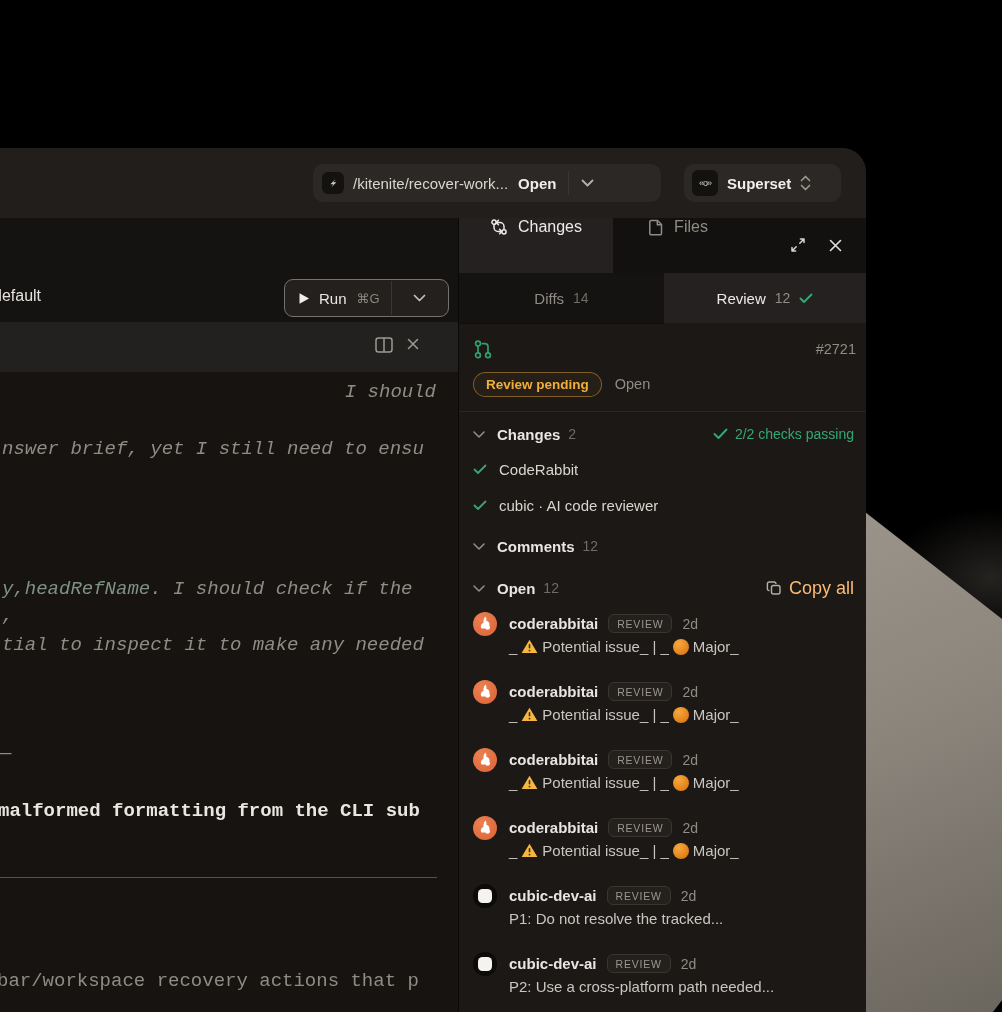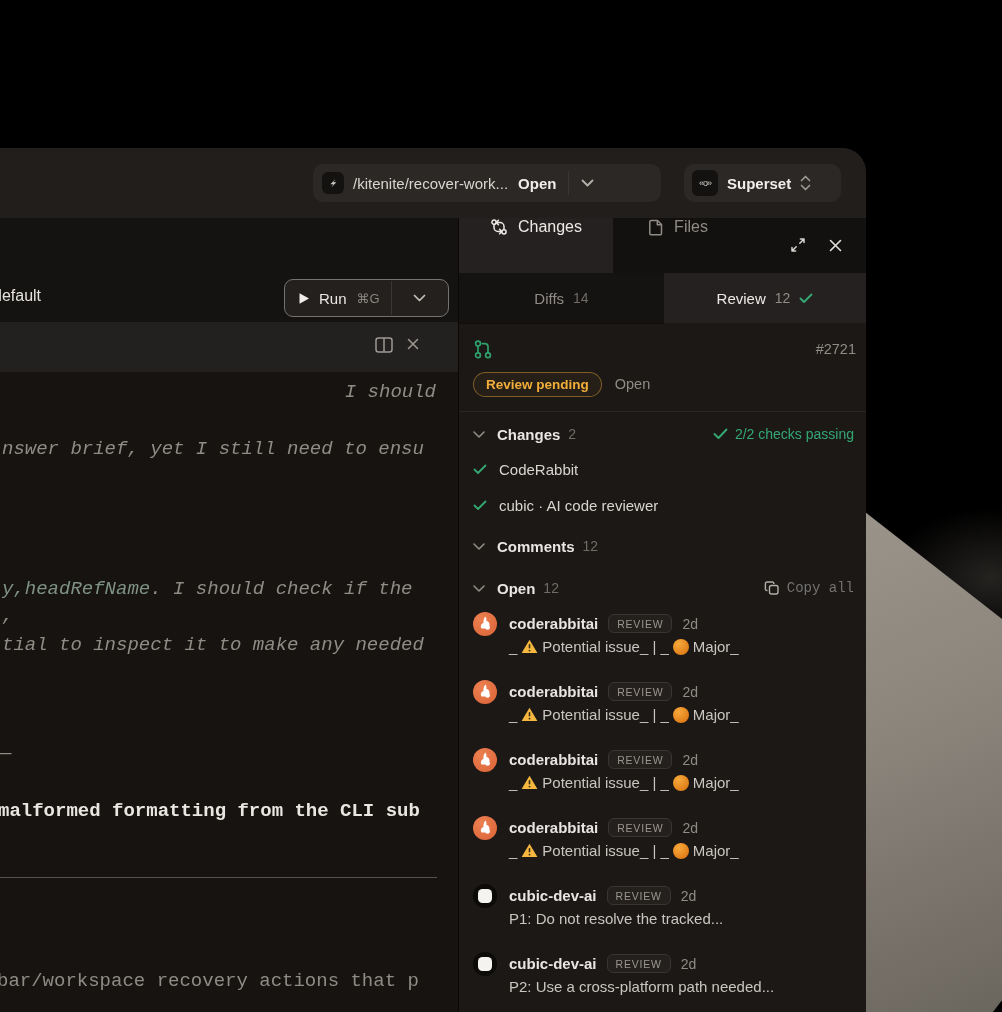--- a/index.html
+++ b/index.html
@@ -81,21 +81,21 @@
     color:#f2ae3a;font-size:13.5px;font-weight:600;border-radius:15px;padding:4px 12px;}
   #pr-state{color:#8f8b85;font-size:14.5px;margin-left:13px;}
   
   #sections{position:absolute;left:0;top:139px;width:100%;height:600px;}
   .sec-row{position:absolute;left:14px;right:12px;height:26px;display:flex;align-items:center;}
   .sec-chev{flex:none;margin-right:12px;display:flex;}
   .sec-title{color:#e8e6e2;font-size:15px;font-weight:600;}
   .sec-count{color:#6f6b66;font-size:14px;margin-left:8px;}
   .sec-right{margin-left:auto;display:flex;align-items:center;gap:7px;}
   .passing{color:#34a873;font-size:14px;font-weight:500;}
-  .copy-all{color:#737373;font-size:14px;font-family:Liberation Mono, monospace;}
+  .copy-all{color:#fdba74;font-size:18px;}
   .check-row{position:absolute;left:14px;height:24px;display:flex;align-items:center;gap:12px;}
   .check-name{color:#d8d5d0;font-size:15px;}
   
   .comment{position:absolute;left:14px;right:10px;height:58px;}
   .c-head{display:flex;align-items:center;height:25px;}
   .avatar{width:24px;height:24px;border-radius:50%;flex:none;position:relative;}
   .av-rabbit{background:radial-gradient(circle at 35% 30%,#ec8050,#df6a3d 75%,#cf5c31);}
   .av-cubic{background:#0c0b0a;display:flex;align-items:center;justify-content:center;}
   .av-cubic .sq{width:14px;height:14px;border-radius:4.5px;background:#f5f3ef;}
   .c-name{color:#e8e6e2;font-size:15px;font-weight:700;margin-left:12px;}

